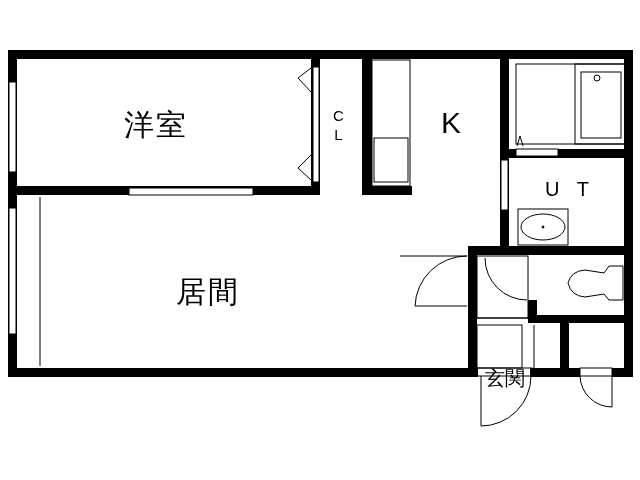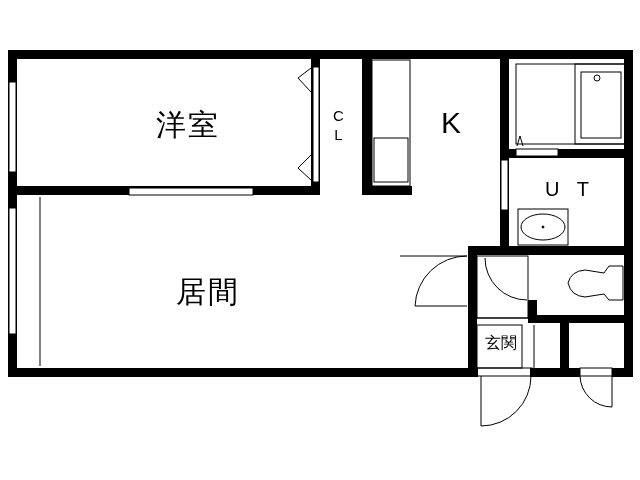--- a/index.html
+++ b/index.html
@@ -3,21 +3,21 @@
 <meta charset="utf-8">
 <style>
   html, body { margin:0; padding:0; background:#ffffff; }
   body { width:640px; height:480px; position:relative; overflow:hidden; font-family:"DejaVu Sans", sans-serif; }
   svg { position:absolute; left:0; top:0; }
   .lbl { position:absolute; color:#000; white-space:nowrap; }
   .room-jp { font-size:30px; font-weight:normal; letter-spacing:2px; }
   .k { font-size:30px; font-family:"Liberation Sans", sans-serif; }
   .ut { font-size:20px; font-family:"Liberation Sans", sans-serif; letter-spacing:6px; }
   .cl { font-size:15px; font-family:"Liberation Sans", sans-serif; line-height:19px; text-align:center; }
-  .genkan { font-size:16px; }
+  .genkan { font-size:20px;margin-top:32px; }
 </style>
 </head>
 <body>
 
 <svg width="640" height="480" viewBox="0 0 640 480" xmlns="http://www.w3.org/2000/svg">
   <g fill="#000">
 
     <rect x="8" y="50" width="497" height="9"></rect>
     <rect x="500" y="50" width="132" height="9"></rect>
 
@@ -97,21 +97,21 @@
 
     <rect x="477" y="368" width="55" height="8"></rect>
     <line x1="481" y1="376" x2="481" y2="426"></line>
     <path d="M481,426 A50,50 0 0 0 531,376"></path>
     <rect x="580" y="368" width="32" height="8"></rect>
     <line x1="612" y1="376" x2="612" y2="407"></line>
     <path d="M580,376 A32,32 0 0 0 612,407"></path>
   </g>
 </svg>
 
-<div class="lbl room-jp" style="left:124px; top:105px;margin-left:32px;">洋室</div>
+<div class="lbl room-jp" style="left:124px; top:105px;">洋室</div>
 <div class="lbl cl" style="left:333px; top:106px;">
   <div>C</div>
   <div>L</div>
 </div>
 <div class="lbl k" style="left:441px; top:106px;">K</div>
 <div class="lbl ut" style="left:545px; top:178px;">U T</div>
 <div class="lbl room-jp" style="left:176px; top:272px;text-align:center;">居間</div>
 <div class="lbl genkan" style="left:485px; top:333px;">玄関</div>
 
 </body></html>

